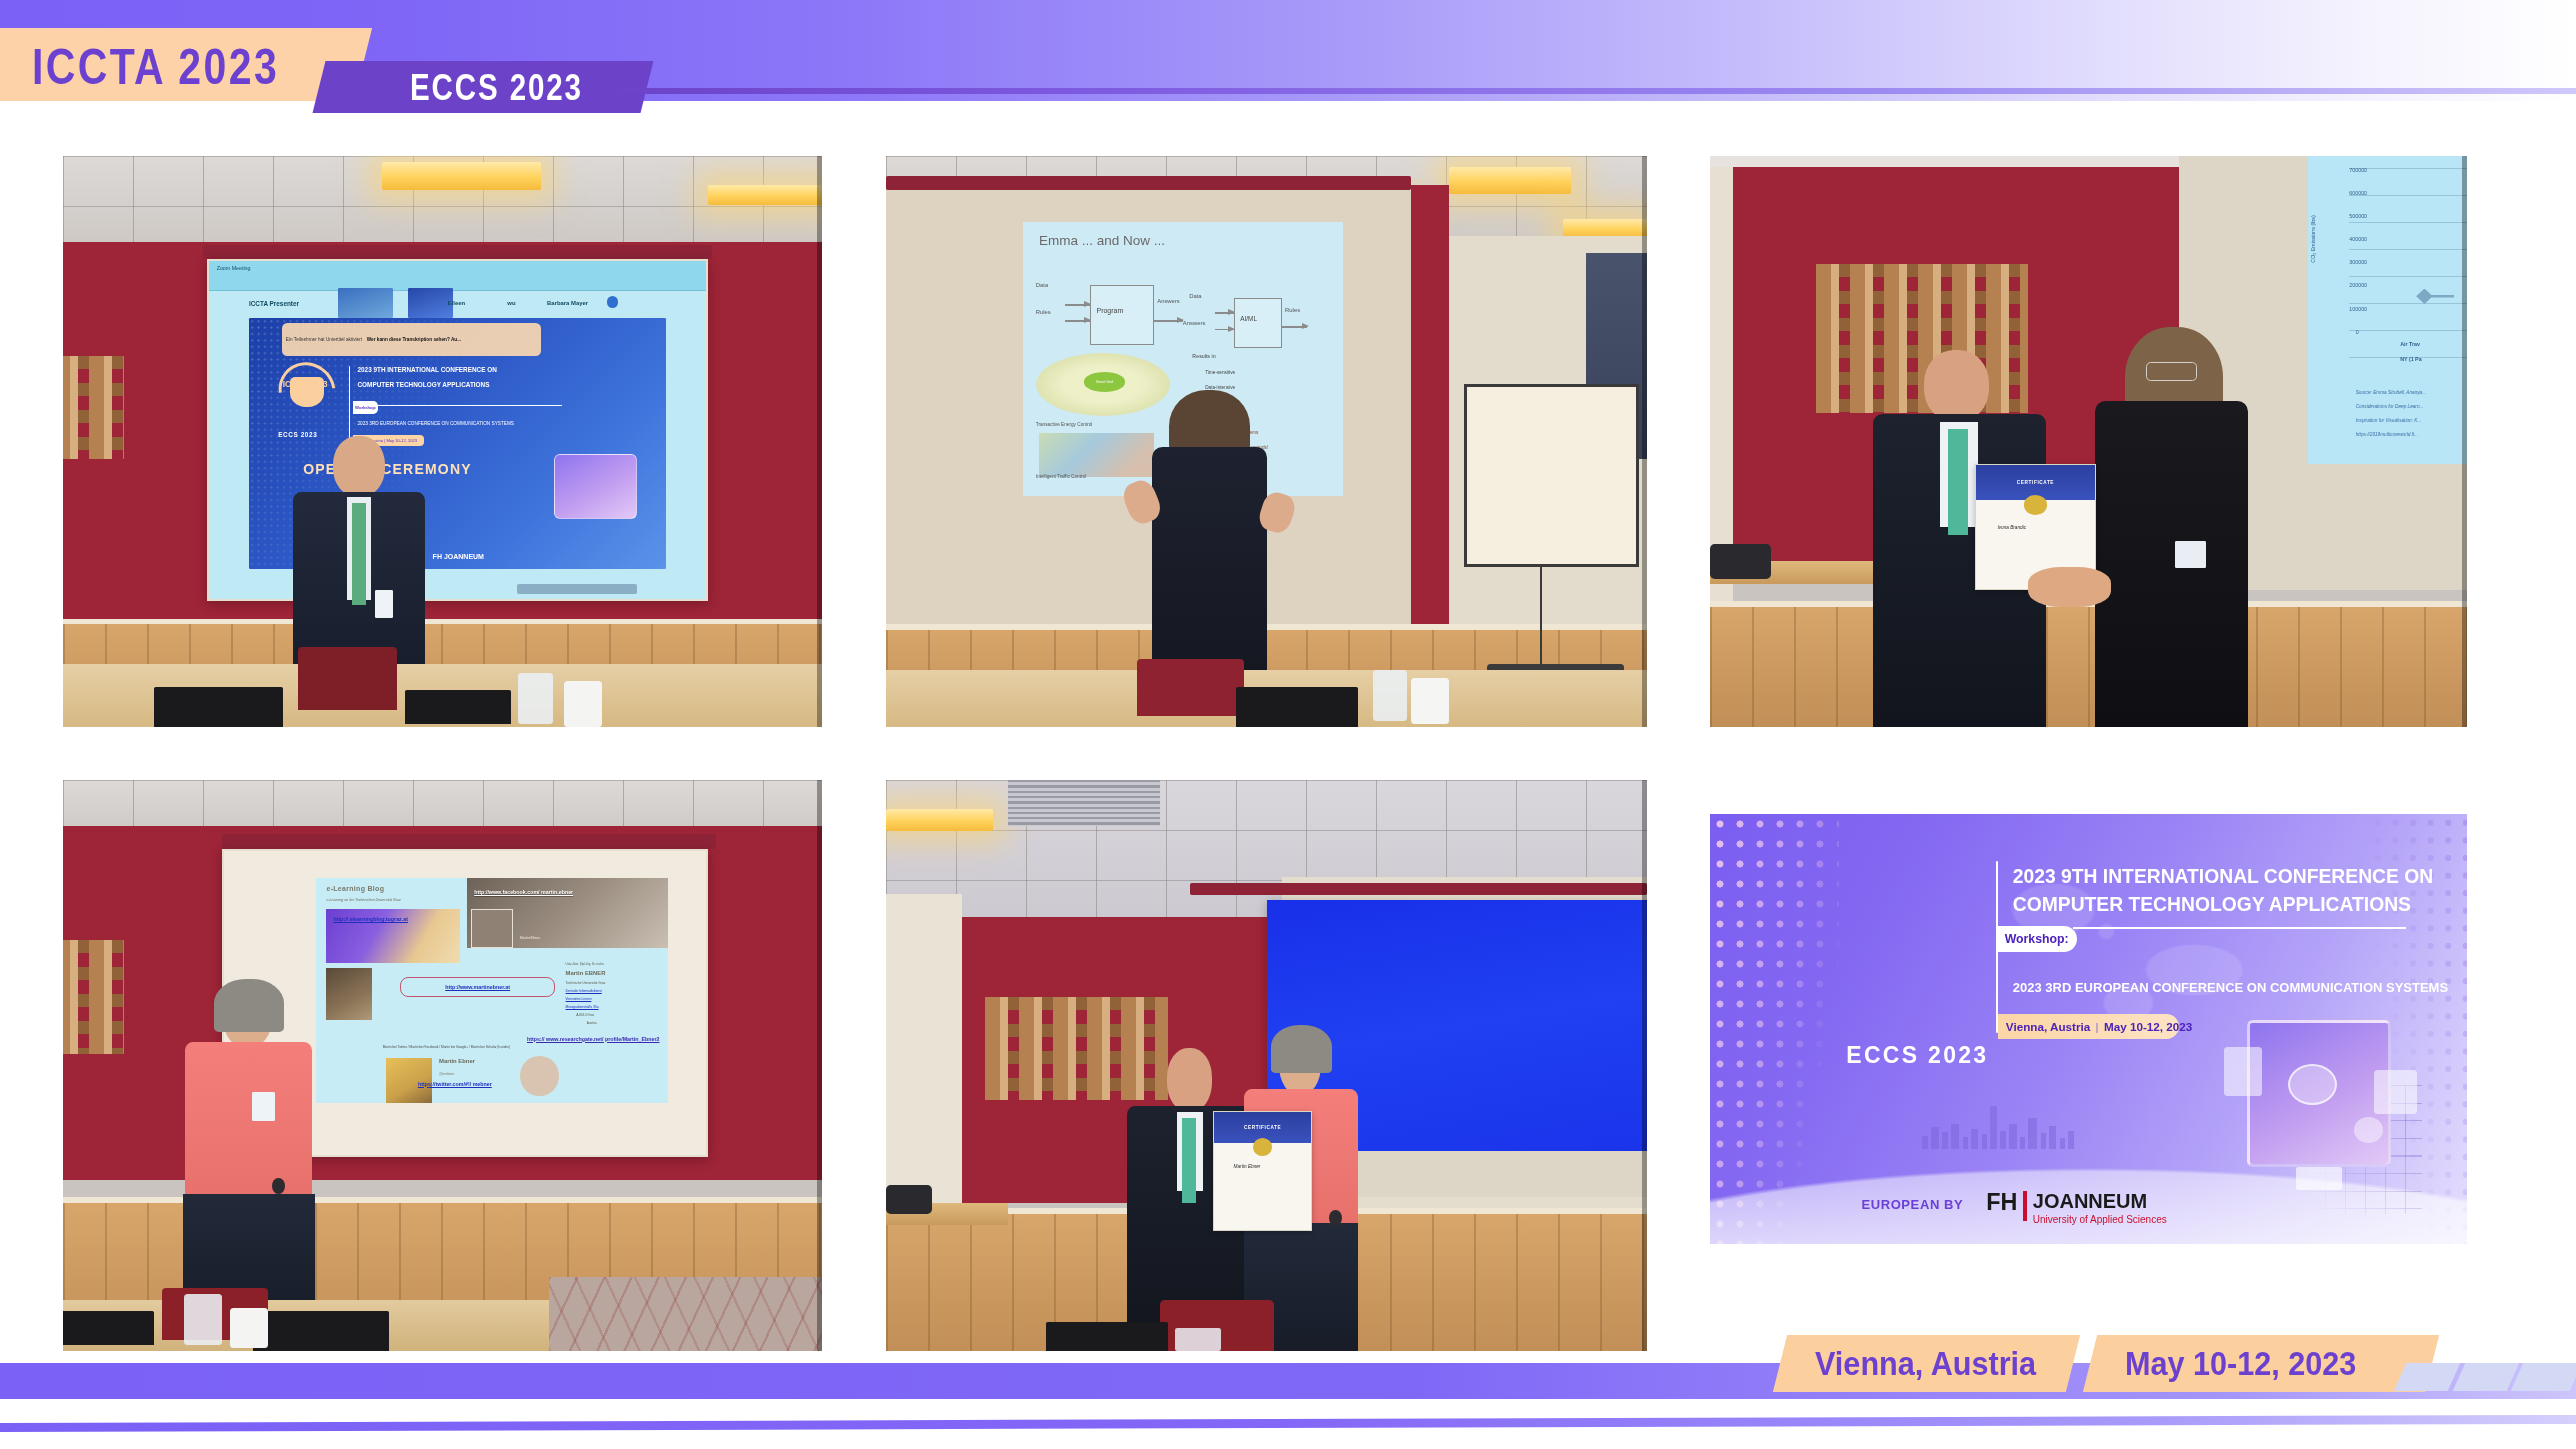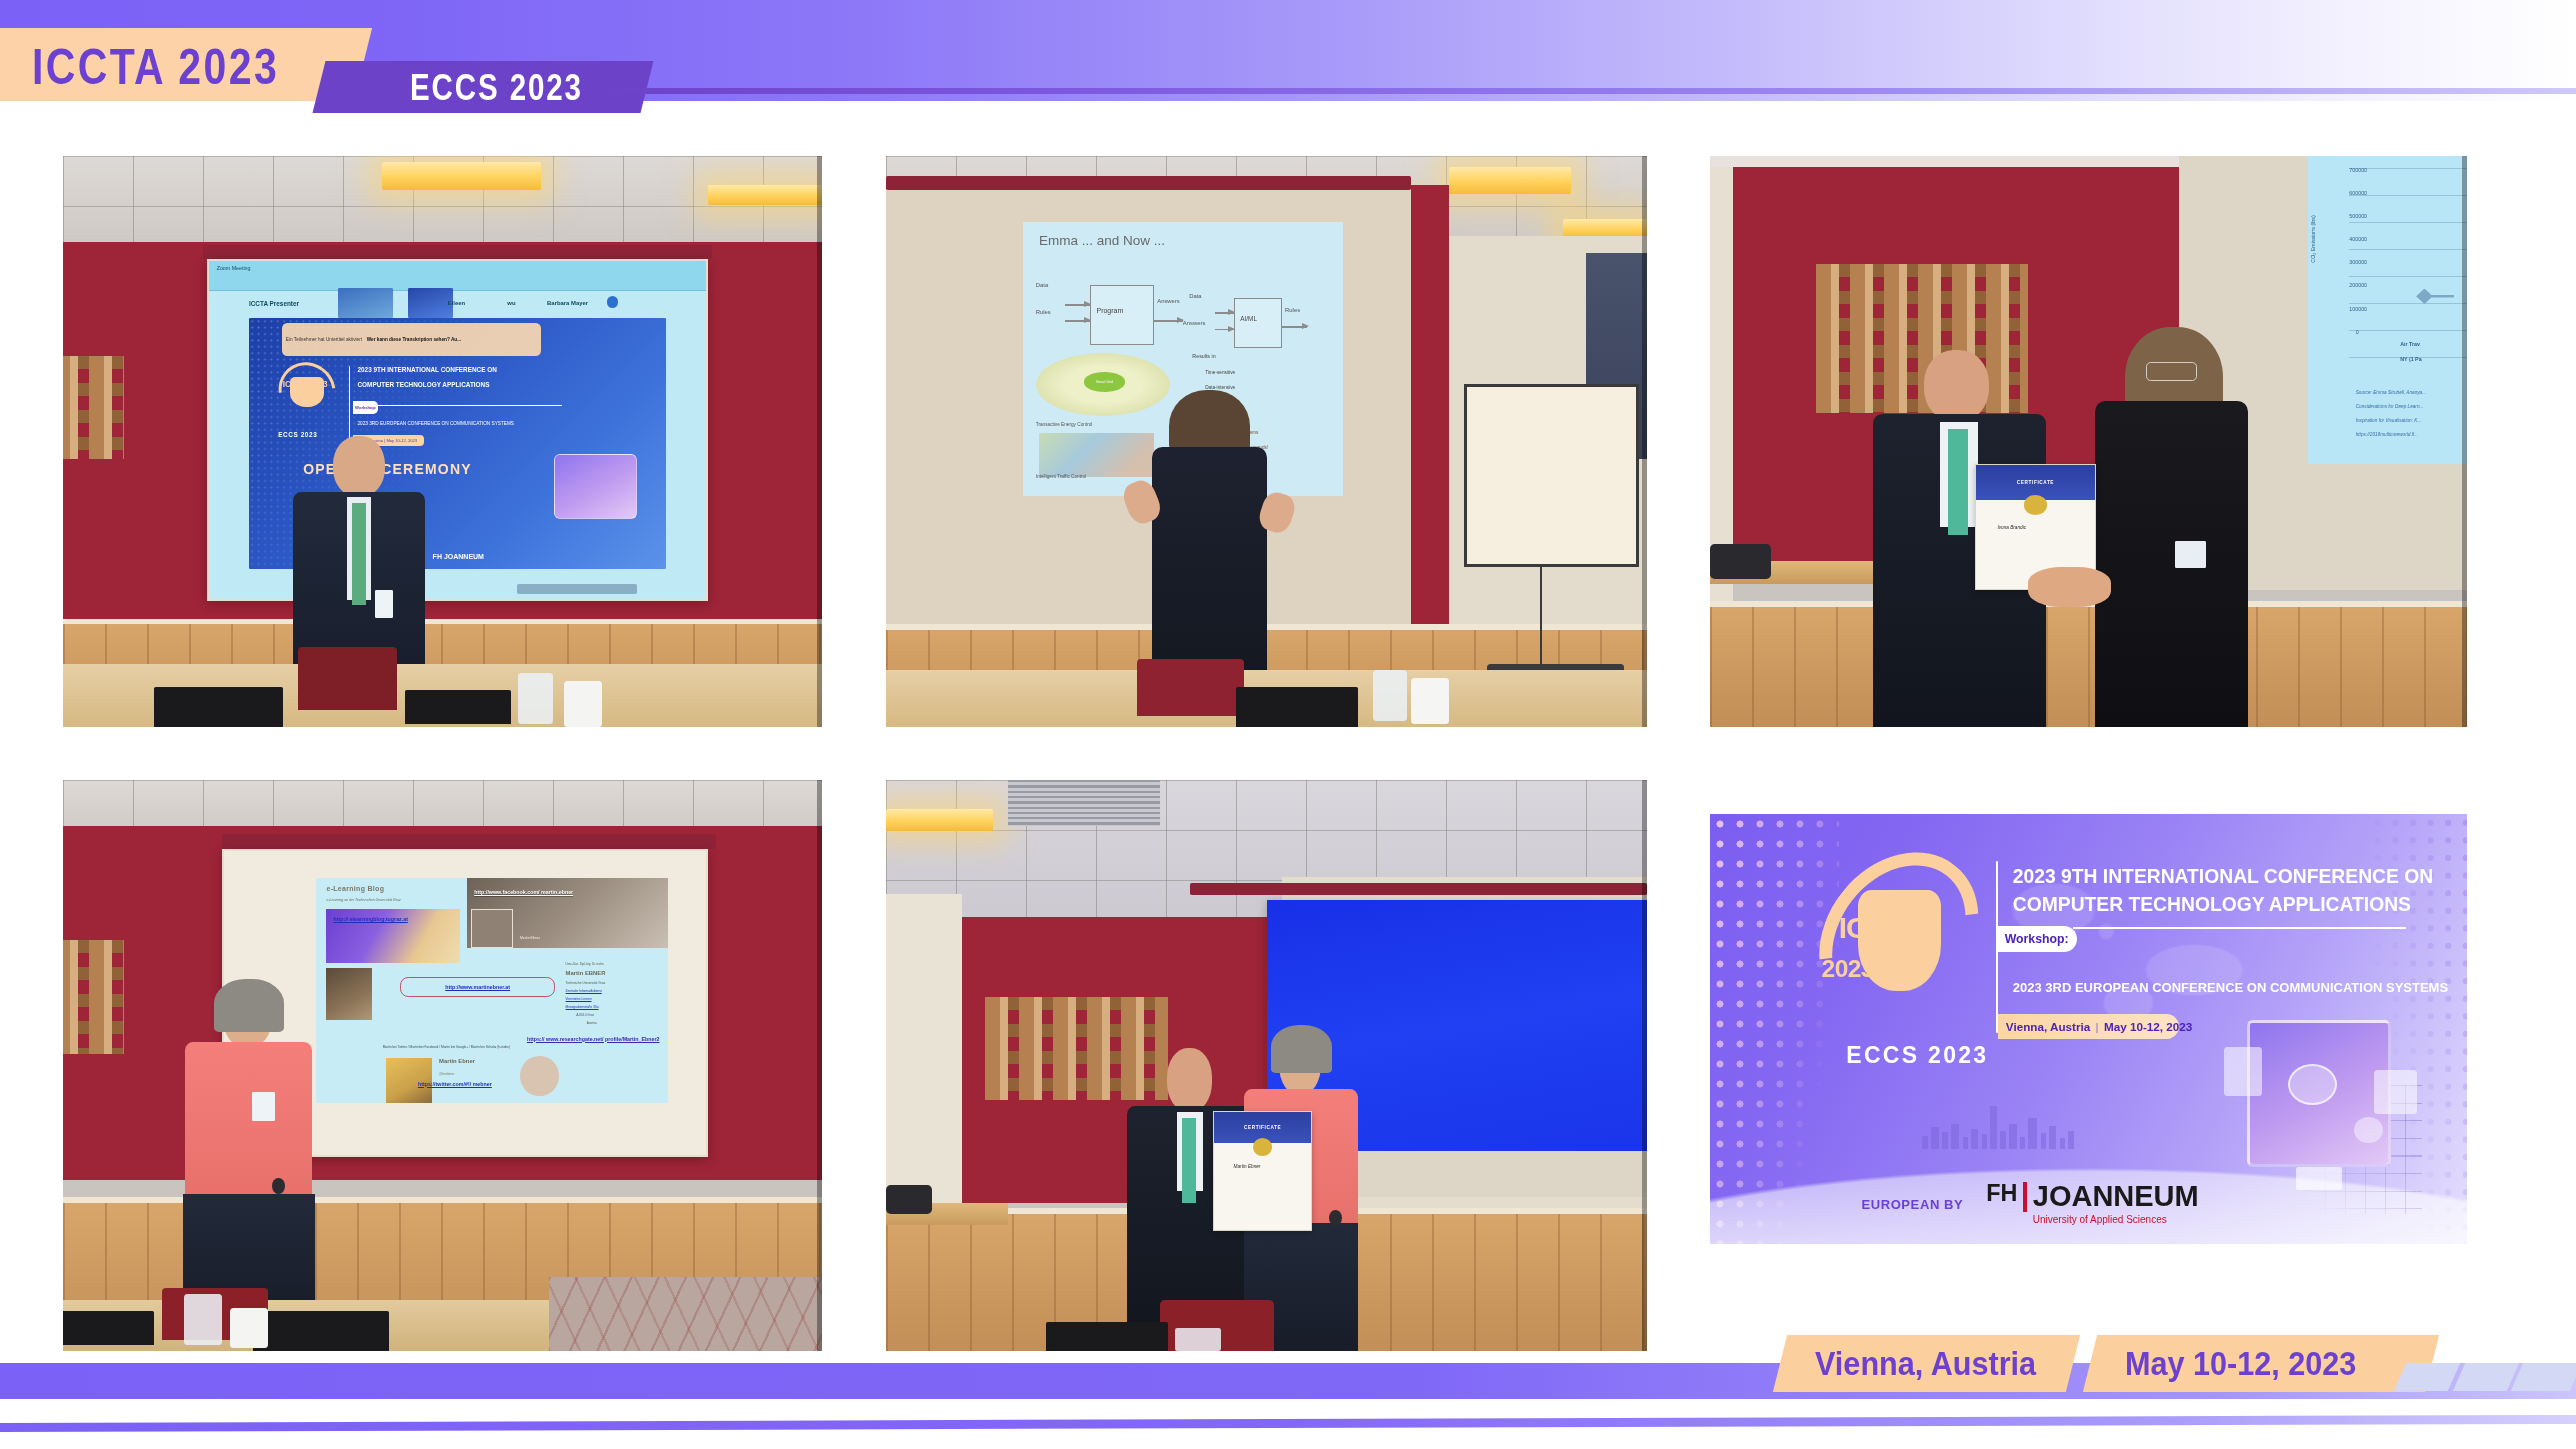--- a/index.html
+++ b/index.html
@@ -585,28 +585,20 @@
            background:rgba(235,240,245,.85);"></div>
     </div>
     <div class="ph-dark-edge"></div>
   </div>
 
   <div class="promo" style="left:1710px;top:814px;width:757px;height:430px;">
     <div class="promo-dots-l"></div>
     <div class="promo-dots-r"></div>
     <div class="promo-globe"></div>
 
-    <div class="promo-logo" style="left:15.5%;top:7.5%;width:19%;height:42%;">
-      <div class="promo-orbit"></div>
-      <div class="promo-shield"></div>
-      <span style="position:absolute;left:8%;top:36%;font-size:30px;font-weight:bold;color:#fbcf9e;
-            letter-spacing:-1.2px;">ICCTA</span>
-      <span style="position:absolute;left:-4%;top:60%;font-size:24.6px;font-weight:bold;color:#fbcf9e;
-            letter-spacing:-0.6px;">2023</span>
-    </div>
     <span style="position:absolute;left:18%;top:53%;font-size:23px;font-weight:bold;color:#fff;
           letter-spacing:2.3px;">ECCS 2023</span>
 
     <div class="promo-vline" style="left:37.8%;top:11%;width:2.3px;height:40%;"></div>
 
     <span style="position:absolute;left:40%;top:12%;font-size:19.3px;font-weight:bold;color:#fff;
           white-space:nowrap;">2023 9TH INTERNATIONAL CONFERENCE ON</span>
     <span style="position:absolute;left:40%;top:18.5%;font-size:19.3px;font-weight:bold;color:#fff;
           white-space:nowrap;">COMPUTER TECHNOLOGY APPLICATIONS</span>
 
@@ -655,21 +647,21 @@
       <div style="position:absolute;right:6%;bottom:16%;width:20%;height:18%;border-radius:50%;
            background:rgba(255,255,255,.45);"></div>
     </div>
 
     <span style="position:absolute;left:20%;bottom:7.5%;font-size:13px;font-weight:bold;color:#6a3fd8;
           letter-spacing:0.6px;">EUROPEAN BY</span>
     <div style="position:absolute;left:36.5%;bottom:4.5%;display:flex;align-items:flex-start;">
       <span style="font-size:23.4px;font-weight:bold;color:#1a1a1a;line-height:1;">FH</span>
       <span style="display:inline-block;width:3.5px;height:30px;background:#c8102e;margin:0 5.9px;"></span>
       <div style="display:flex;flex-direction:column;">
-        <span style="font-size:29px;font-weight:bold;color:#1a1a1a;line-height:1;">JOANNEUM</span>
+        <span style="font-size:20px;font-weight:bold;color:#1a1a1a;line-height:1;">JOANNEUM</span>
         <span style="font-size:10px;color:#c8102e;margin-top:2.3px;">University of Applied Sciences</span>
       </div>
     </div>
   </div>
 
   <div class="ftr-bar" style="top:1363px;"></div>
   <div class="ftr-rule" style="top:1419px;"></div>
 
   <div class="ftr-tag" style="left:1780px;top:1335px;width:293px;height:57px;"></div>
   <div class="ftr-tag-txt" style="left:1815px;top:1335px;width:269px;height:57px;">Vienna, Austria</div>

